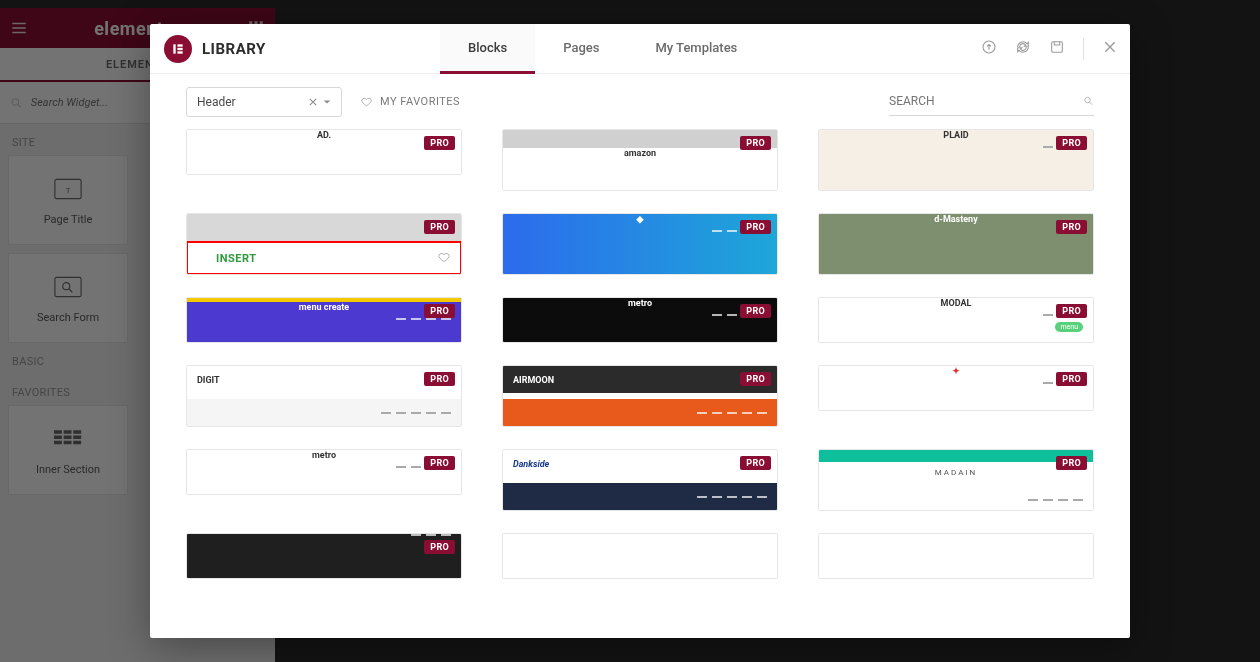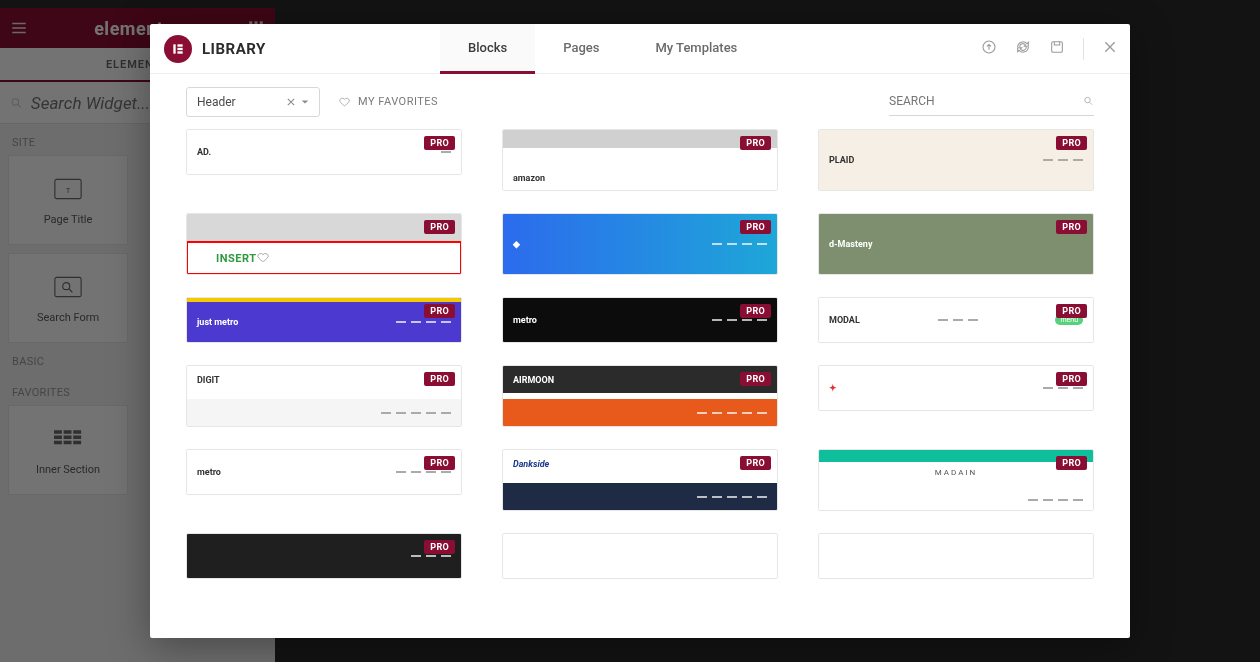--- a/index.html
+++ b/index.html
@@ -22,21 +22,21 @@
   display: flex; align-items: center; justify-content: center;
   font-size: 11px; letter-spacing: 1px; color: #6b6b6b; font-weight: 600;
 }
 
 .editor-search {
   height: 42px; display:flex; align-items:center; padding:0 10px;
   border-bottom:1px solid #e2e2e2; background:#fff;
 }
 .editor-search svg { width:14px; height:14px; opacity:.4; margin-right:8px; }
 .editor-search input {
-  border:none; outline:none; background:transparent; font-size:17px;
+  border:none; outline:none; background:transparent; font-size:11px;
   font-style: italic; color:#9a9a9a; width:100%;
 }
 
 .section-label {
   font-size:11px; color:#9a9a9a; padding:12px 12px 6px; letter-spacing:.3px;
 }
 .widget-col { padding:0 8px; display:flex; flex-direction:column; gap:8px; }
 .widget-card {
   width:120px; height:90px; background:#fff; border:1px solid #e6e6e6;
   display:flex; flex-direction:column; align-items:center; justify-content:center;
@@ -88,21 +88,21 @@
 
 .lib-actions { position:absolute; right:12px; top:0; height:50px; display:flex; align-items:center; gap:18px; }
 .lib-actions .sep { width:1px; height:22px; background:#e2e2e2; }
 .lib-actions svg { width:16px; height:16px; stroke:#9a9a9a; fill:none; stroke-width:1.6; cursor:pointer; }
 .lib-actions .close svg { stroke-width:2; }
 
 .lib-toolbar {
   height:55px; display:flex; align-items:center; padding:0 36px;
 }
 .filter-select {
-  width:134px; height:30px; border:1px solid #d8d8d8; border-radius:3px;
+  width:156px; height:30px; border:1px solid #d8d8d8; border-radius:3px;
   display:flex; align-items:center; padding:0 10px; font-size:12px; color:#4a4a4a;
   justify-content:space-between; cursor:pointer; background:#fff;
 }
 .filter-select .right { display:flex; gap:6px; align-items:center; }
 .filter-select svg{ width:8px; height:8px; fill:#8a8a8a; }
 
 .favorites { margin-left:18px; display:flex; align-items:center; gap:7px; font-size:11px;
   color:#7a7a7a; letter-spacing:.5px; cursor:pointer; }
 .favorites svg{ width:13px; height:13px; fill:none; stroke:#9a9a9a; stroke-width:1.4;}
 
@@ -126,30 +126,30 @@
 .tpl.h-small{ height:46px; }
 .tpl.h-med{ height:62px; }
 .pro-badge{
   position:absolute; top:6px; right:6px; background:#8a0e33; color:#fff;
   font-size:9px; font-weight:700; padding:2px 6px; border-radius:2px; letter-spacing:.3px;
 }
 
 .tpl.hover .thumb{ height:28px; }
 .insert-bar{
   height:32px; background:#fff; border-top:1px solid #eee;
-  display:flex; align-items:center; padding:0 10px; justify-content:flex-start;
+  display:flex; align-items:center; padding:0 10px; justify-content:space-between;
   outline:2px solid #ff0000; outline-offset:-1px;
 }
 .insert-btn{ display:flex; align-items:center; gap:8px; color:#2e9a3d; font-size:11px;
   font-weight:700; letter-spacing:.5px;}
 .insert-btn svg{width:11px;height:11px;fill:#2e9a3d;}
 .fav-btn svg{width:14px;height:14px;fill:none;stroke:#9a9a9a;stroke-width:1.4;}
 
 
-.thumb{ height:100%; display:flex; align-items:center; padding:0 10px; gap:6px; }
+.thumb{ height:100%; display:flex; align-items:center; padding:0 10px; gap:6px;flex-direction:column; }
 .thumb.dark{ background:#1f1f1f; }
 .thumb.grad-blue{ background:linear-gradient(90deg,#2c6bed,#1ea7d8); }
 .thumb.olive{ background:#7d8f6f; }
 .thumb.beige{ background:#f5efe6; }
 .thumb.black{ background:#0c0c0c; }
 .thumb.white{ background:#fff; }
 .thumb.grey{ background:#d8d8d8; }
 .thumb.purple{ background:#4b39d0; border-top:4px solid #f6c800;}
 .thumb.teal{ background:#fff; border-top:12px solid #0fbf9b;}
 .thumb .logo{ font-size:9px; font-weight:700; color:#333; }
@@ -377,21 +377,21 @@
     </div>
     <div class="tpl h-med">
       <div class="thumb olive">
           <span class="logo">d-Masteny</span>
         </div>
       <span class="pro-badge">PRO</span>
     </div>
 
     <div class="tpl h-small">
       <div class="thumb purple">
-          <span class="logo">just metro</span>
+          <span class="logo">menu create</span>
           <span class="nav">
             <span></span>
             <span></span>
             <span></span>
             <span></span>
           </span>
         </div>
       <span class="pro-badge">PRO</span>
     </div>
     <div class="tpl h-small">

